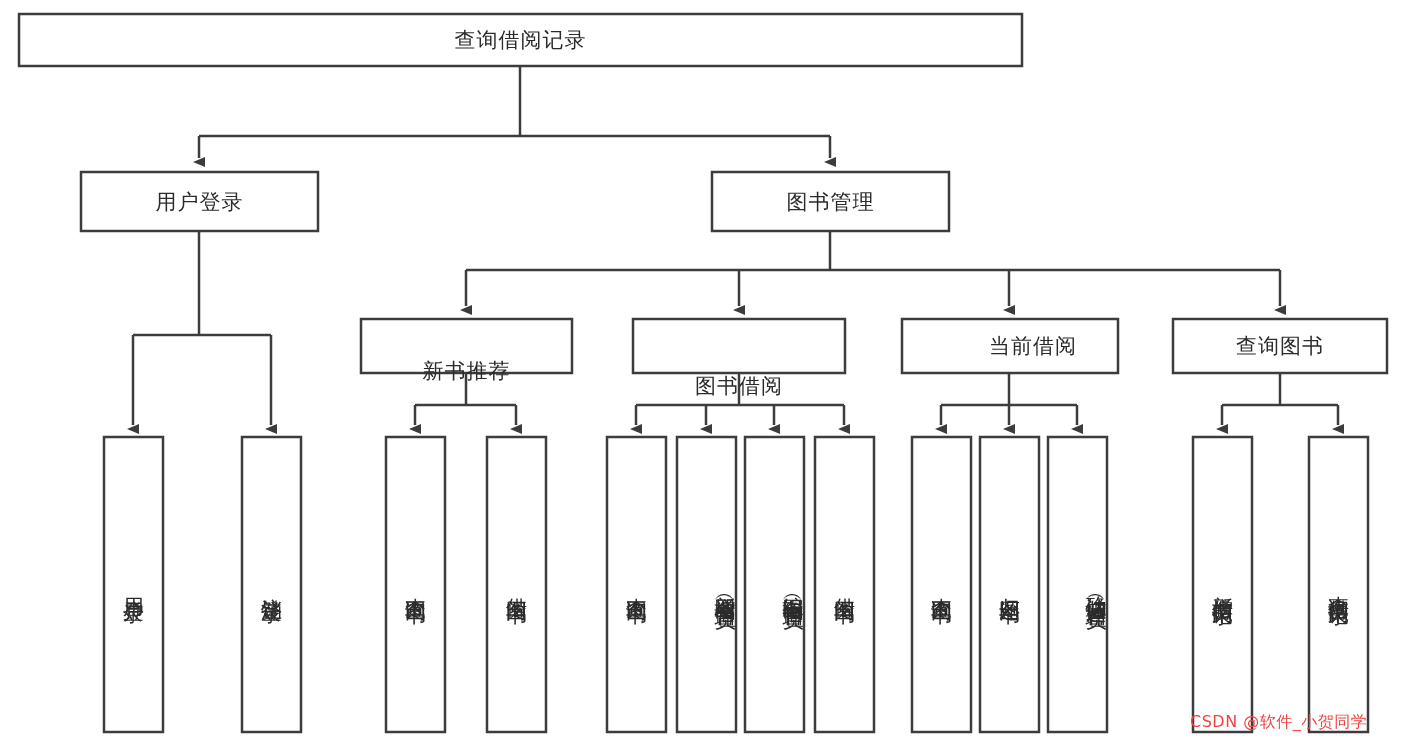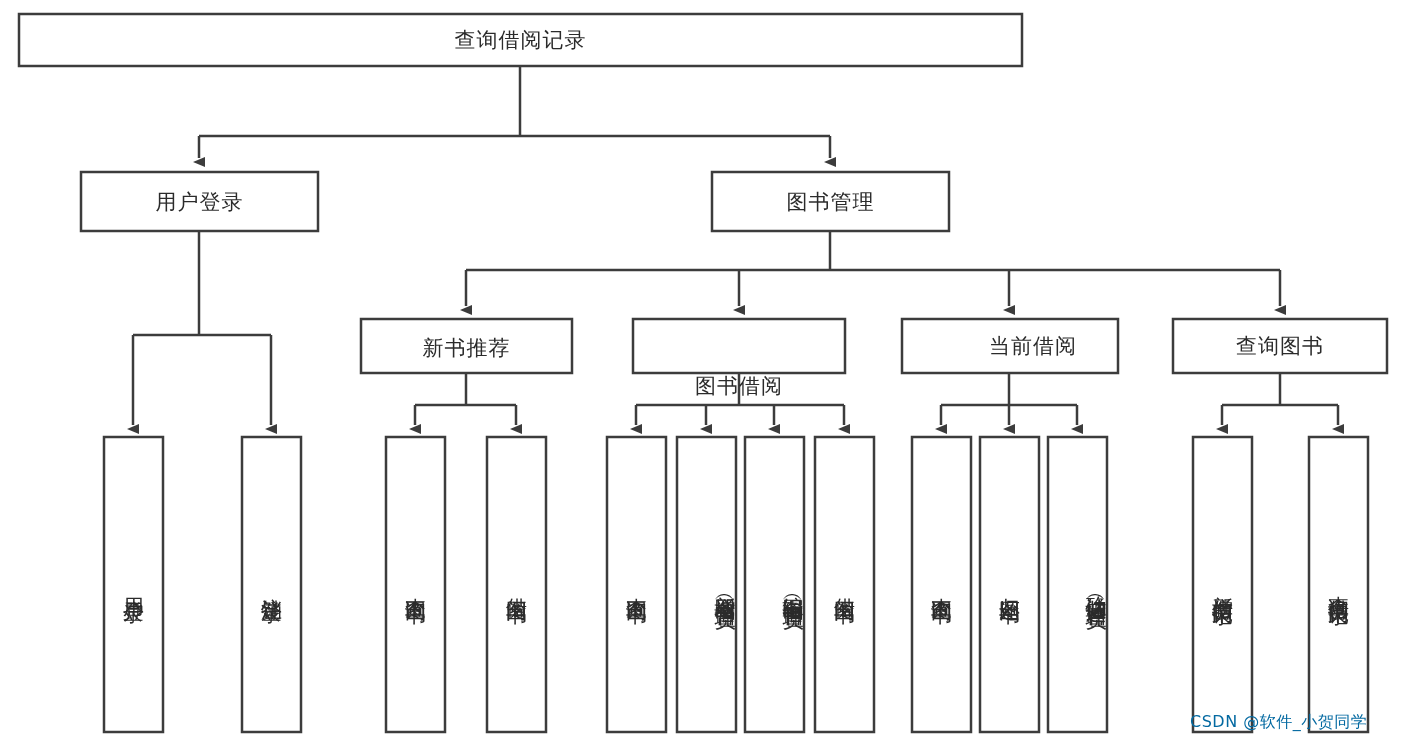--- a/index.html
+++ b/index.html
@@ -63,21 +63,21 @@
     color: #2b2b2b;
     letter-spacing: 1px;
     white-space: nowrap;
     pointer-events: none;
   }
   .watermark {
     position: absolute;
     left: 1190px;
     top: 712px;
     font-size: 16px;
-    color: #0369a1;
+    color: #ef4444;
     letter-spacing: 0.5px;
     white-space: nowrap;
     pointer-events: none;
   }
 </style>
 </head>
 <body>
 
 <div id="diagram-root">
 
@@ -155,21 +155,21 @@
 
     <rect class="node-box" x="1193" y="437" width="59" height="295"></rect>
     <rect class="node-box" x="1309" y="437" width="59" height="295"></rect>
   </svg>
 
   <div class="hlabel-wrap" style="left:19px; top:14px; width:1003px; height:52px;">查询借阅记录</div>
 
   <div class="hlabel-wrap" style="left:81px; top:172px; width:237px; height:59px;">用户登录</div>
   <div class="hlabel-wrap" style="left:712px; top:172px; width:237px; height:59px;text-align:right;">图书管理</div>
 
-  <div class="hlabel-wrap" style="left:361px; top:313px; width:211px; height:69px;">新书推荐</div>
+  <div class="hlabel-wrap" style="left:361px; top:336px; width:211px; height:69px;">新书推荐</div>
   <div class="hlabel-wrap" style="left:633px; top:319px; width:212px; height:54px;margin-top:40px;">图书借阅</div>
   <div class="hlabel-wrap" style="left:902px; top:319px; width:216px; height:54px;padding-left:23px;">当前借阅</div>
   <div class="hlabel-wrap" style="left:1173px; top:319px; width:214px; height:54px;">查询图书</div>
 
   <div class="vlabel-wrap" style="left:104px; top:437px; width:59px; height:295px; align-items:center;">用户登录</div>
   <div class="vlabel-wrap" style="left:242px; top:437px; width:59px; height:295px; align-items:center;">注销登录</div>
 
   <div class="vlabel-wrap" style="left:386px; top:437px; width:59px; height:295px; align-items:center;">查询图书</div>
   <div class="vlabel-wrap" style="left:487px; top:437px; width:59px; height:295px; align-items:center;">借阅图书</div>
 

